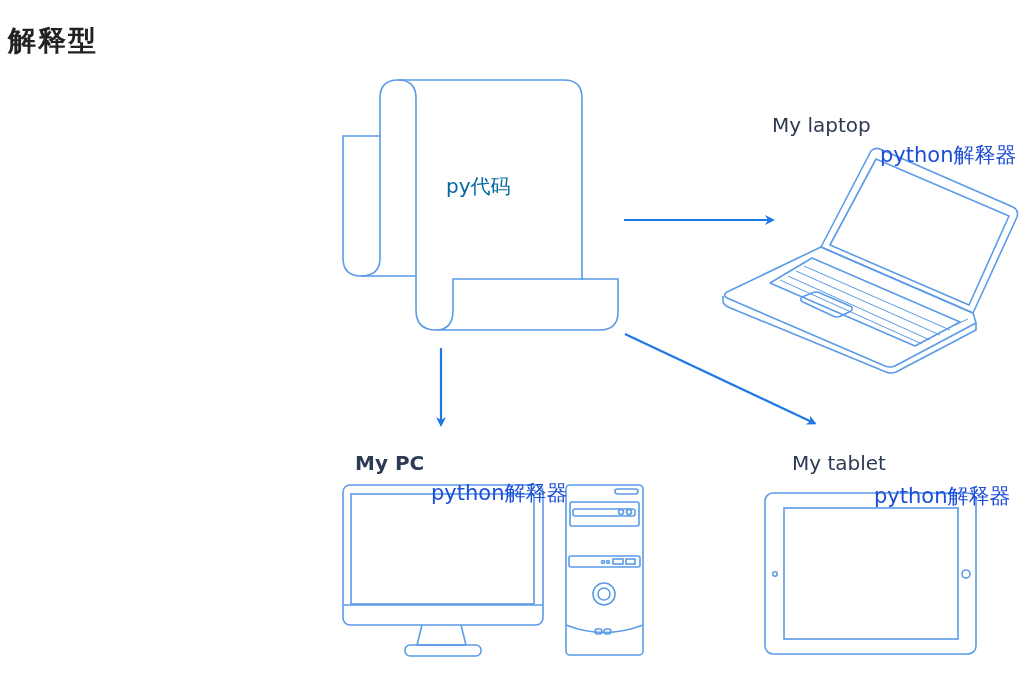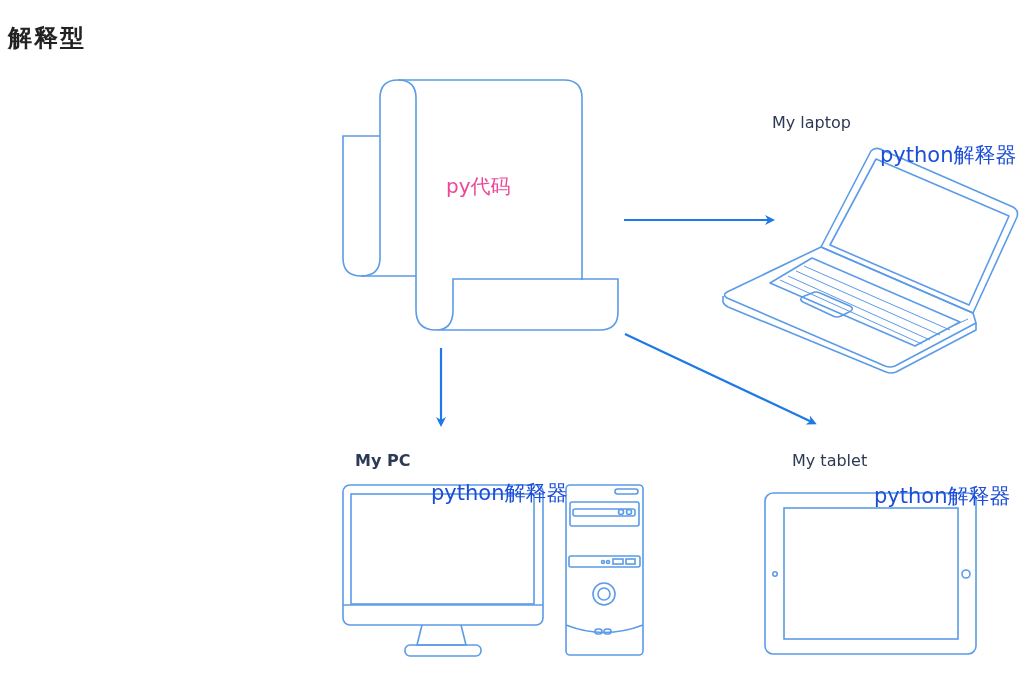--- a/index.html
+++ b/index.html
@@ -1,25 +1,25 @@
 <!DOCTYPE html>
 <html><head>
   <meta charset="utf-8">
   <style>
     html, body { margin: 0; padding: 0; background: #ffffff; }
     body { width: 1032px; height: 698px; position: relative; overflow: hidden;
            font-family: "DejaVu Sans", "Liberation Sans", sans-serif; }
-    .title { position: absolute; left: 8px; top: 22px; font-size: 24px; font-weight: bold;
+    .title { position: absolute; left: 8px; top: 22px; font-size: 28px; font-weight: bold;
              color: #222222; letter-spacing: 2px; font-family: "DejaVu Sans", sans-serif; }
     svg.stage { position: absolute; left: 0; top: 0; }
-    .lbl-small { position: absolute; font-size: 16px; color: #2d3a55;
+    .lbl-small { position: absolute; font-size: 20px; color: #2d3a55;
                  font-family: "DejaVu Sans", sans-serif; }
     .lbl-big { position: absolute; font-size: 21px; color: #1d4ed8;
                font-family: "DejaVu Sans", sans-serif; margin-top: 35px; }
-    .doc-label { position: absolute; font-size: 20px; color: #ec4899;
+    .doc-label { position: absolute; font-size: 20px; color: #0369a1;
                  font-family: "DejaVu Sans", sans-serif; }
   </style>
 </head>
 <body>
 
 <div class="title">解释型</div>
 
 <svg class="stage" width="1032" height="698" viewBox="0 0 1032 698">
   <defs>
     <marker id="ah" markerWidth="10" markerHeight="10" refX="7" refY="5" orient="auto" markerUnits="userSpaceOnUse">

